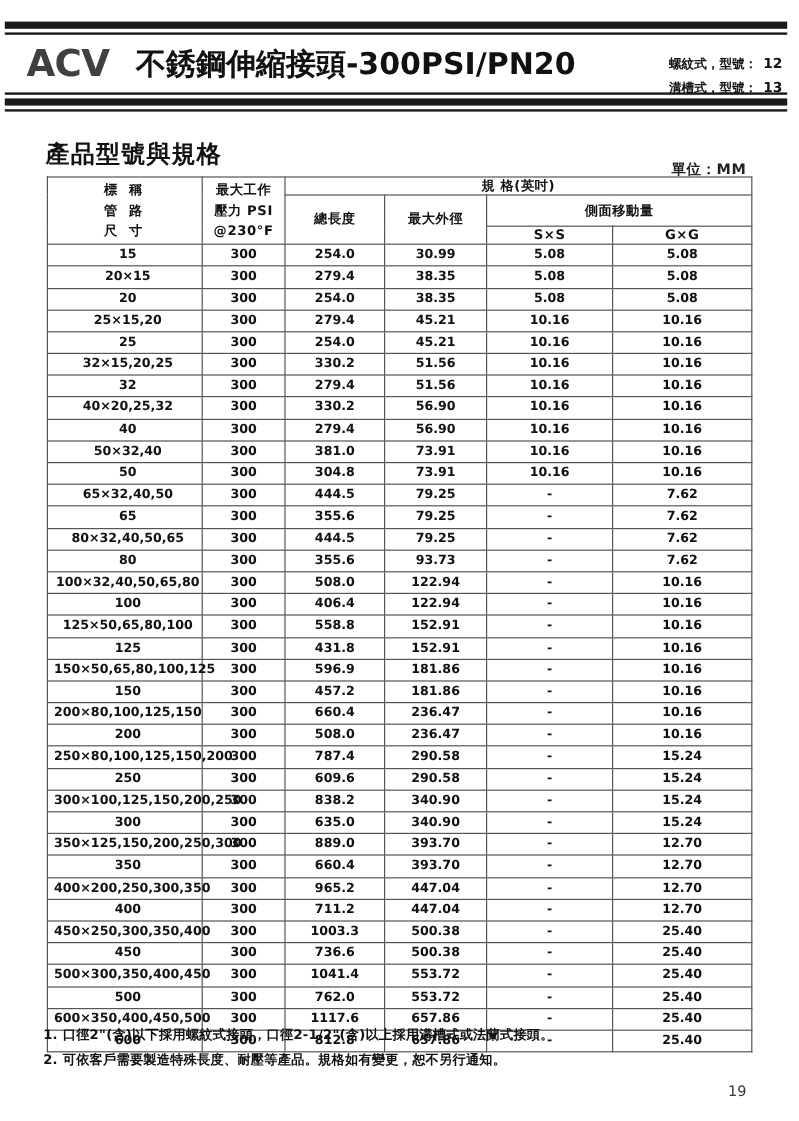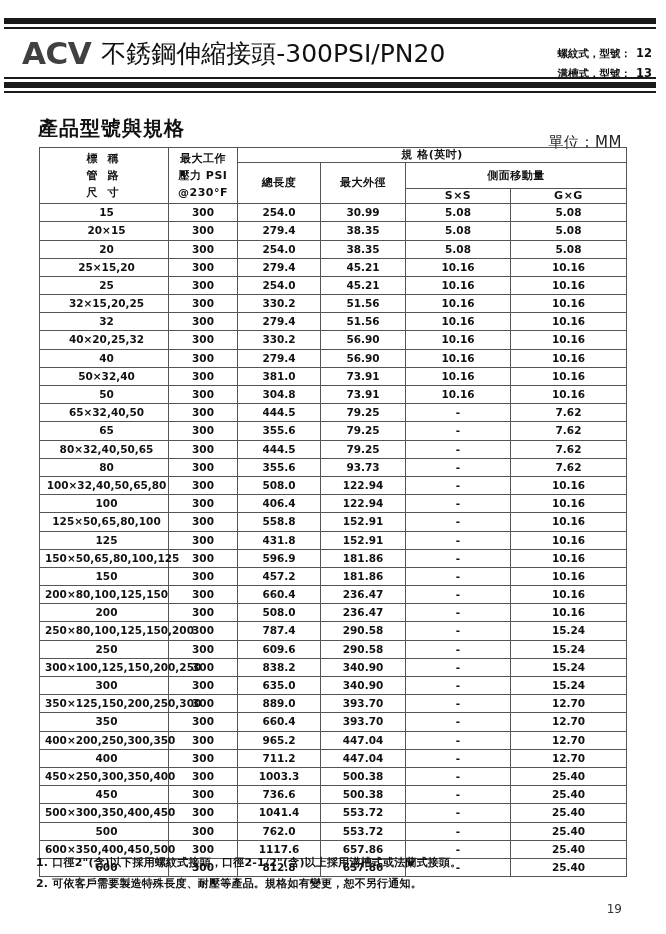--- a/index.html
+++ b/index.html
@@ -53,24 +53,24 @@
   .brand {
     font-family: "DejaVu Sans", "Liberation Sans", sans-serif;
     font-size: 31px;
     font-weight: bold;
     letter-spacing: -0.5px;
     color: #404040;
     flex: 0 0 auto;
   }
   .header-title {
     font-size: 25px;
-    font-weight: normal;
+    font-weight: bold;
     letter-spacing: 0px;
     color: #111;
-    margin-left: 10px;
+    margin-left: 22px;
     flex: 1 1 auto;
     white-space: nowrap;
   }
   .header-models {
     flex: 0 0 auto;
     text-align: left;
     font-size: 10.5px;
     font-weight: bold;
     line-height: 1.75;
     color: #111;
@@ -92,22 +92,22 @@
     top: 115px;
     font-size: 20px;
     font-weight: bold;
     letter-spacing: 1px;
     color: #111;
   }
   .unit-note {
     position: absolute;
     right: 44px;
     top: 133px;
-    font-size: 15px;
-    font-weight: normal;
+    font-size: 12px;
+    font-weight: bold;
     letter-spacing: 0.5px;
     color: #222;
     white-space: nowrap;
   }
 
   
   .spec-table {
     position: absolute;
     left: 39px;
     top: 147px;

